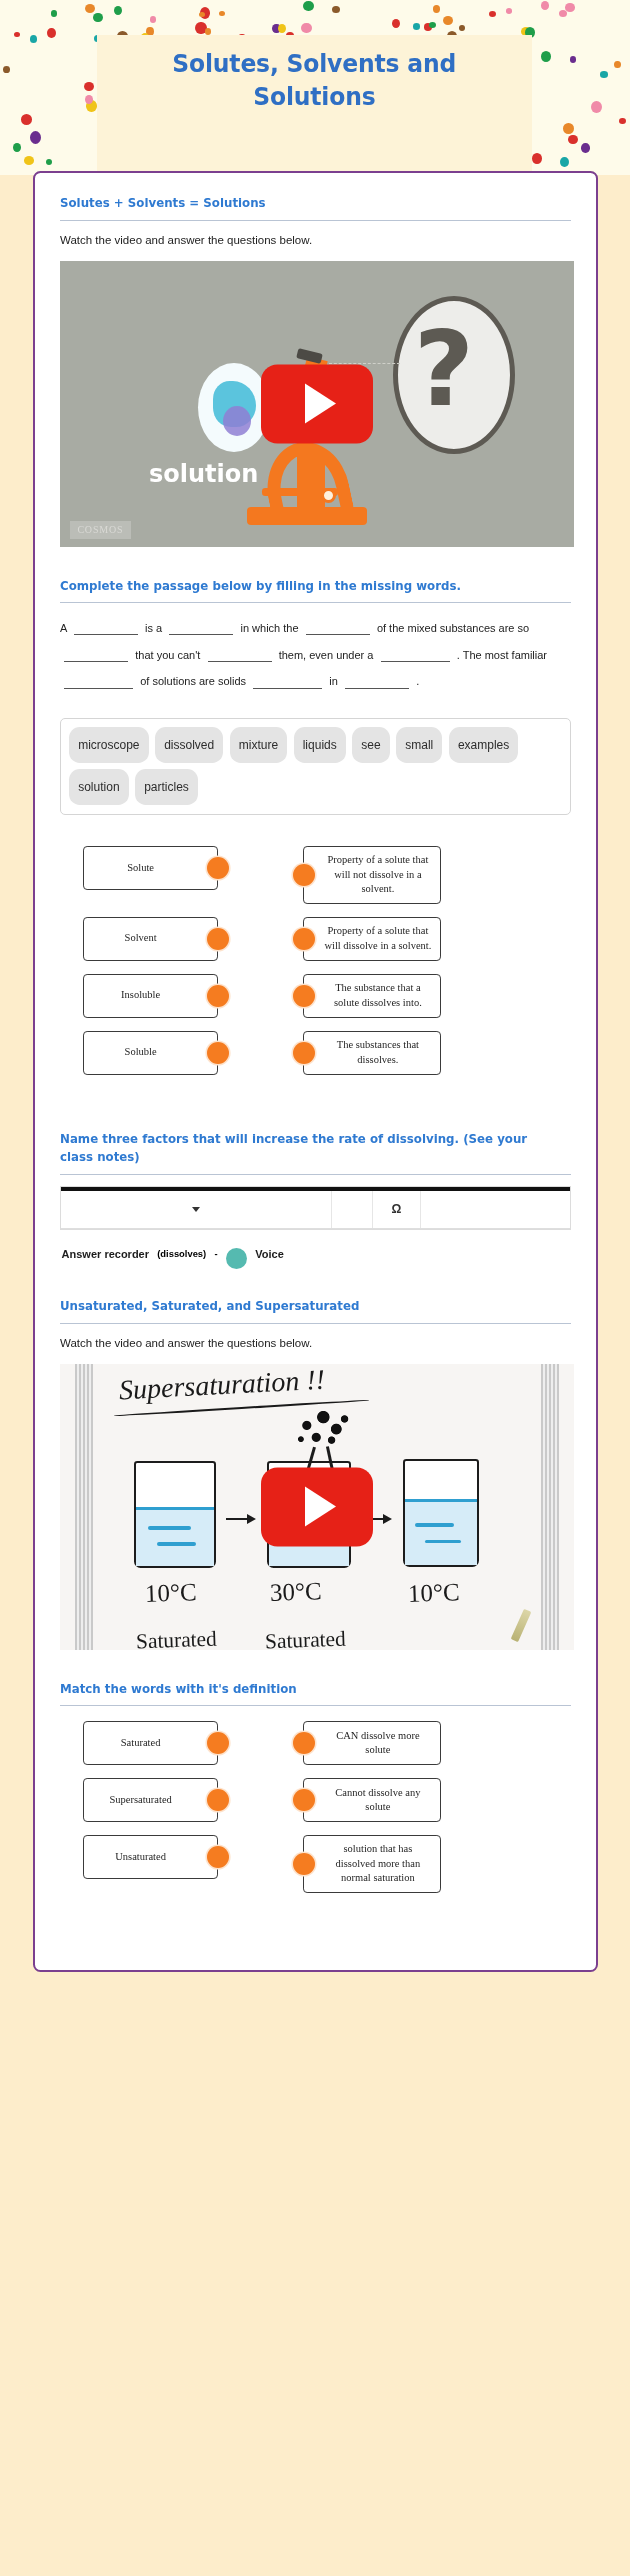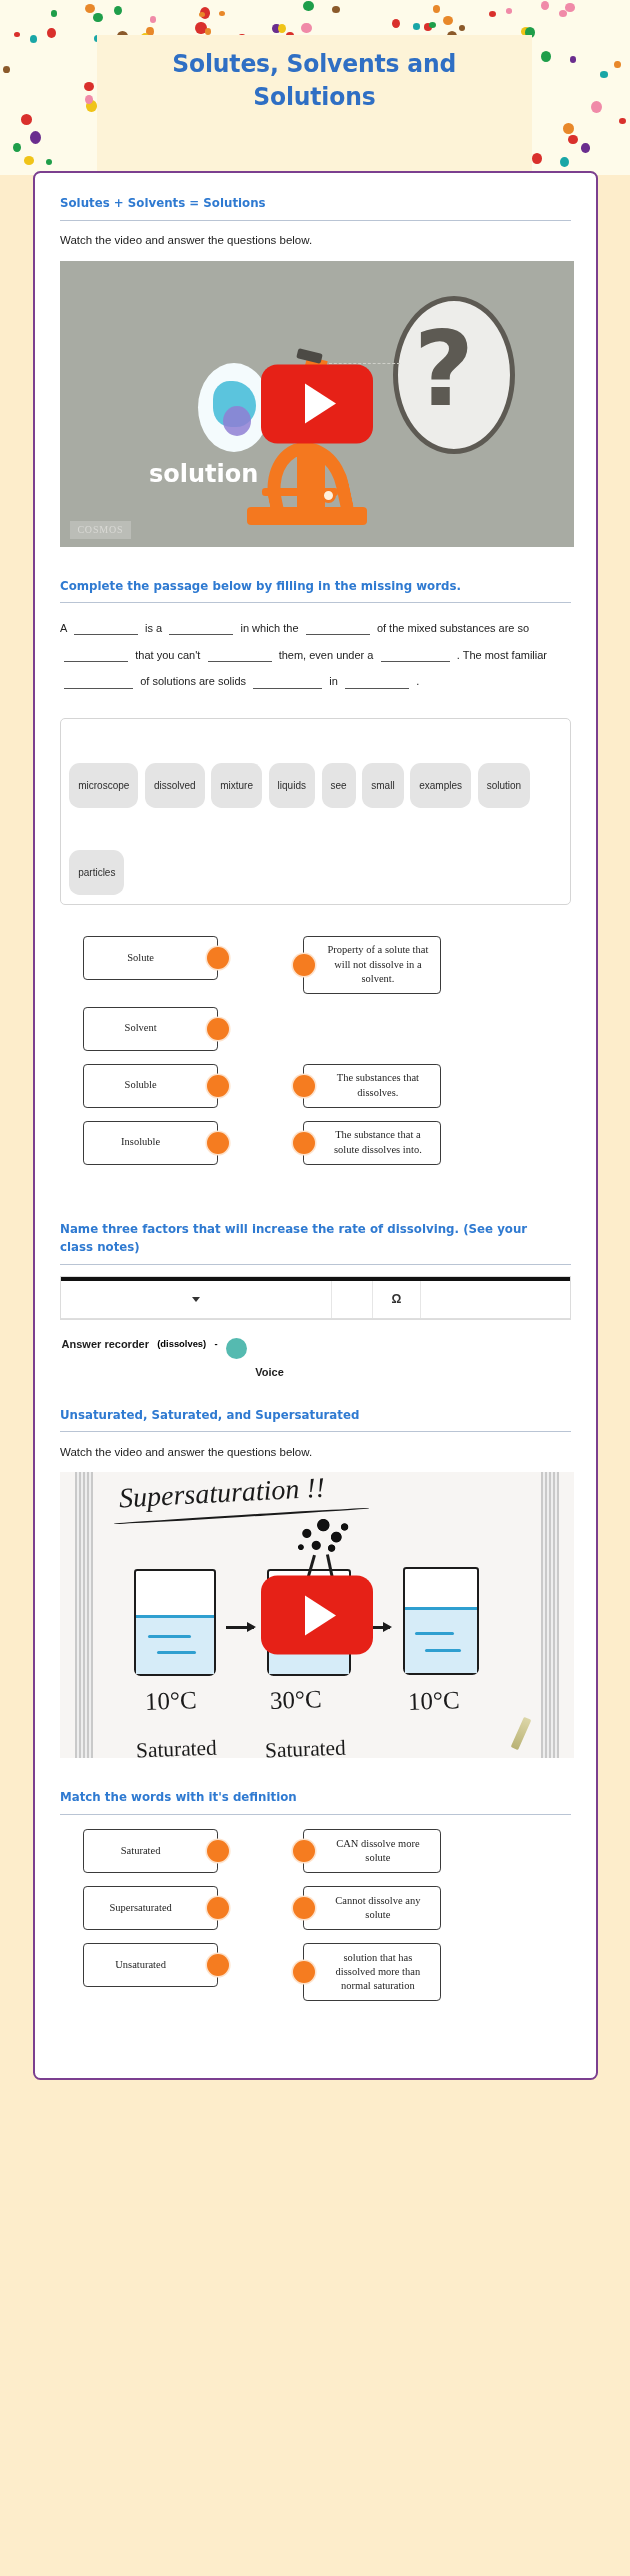--- a/index.html
+++ b/index.html
@@ -294,25 +294,24 @@
     border-radius: 5px;
     padding: 7.4px 8.2px 9px 8.2px;
     margin-bottom: 28px;
     display: flex;
     flex-wrap: wrap;
     gap: 5.8px 6.6px;
   }
   .chip {
     background: #e4e4e4;
     border-radius: 10.7px;
-    padding: 17px 9px;
-    font-size: 10px;
+    padding: 11px 9px;
+    font-size: 12px;
     color: #2d2d2d;
     white-space: nowrap;
-    margin-top: 36px;
   }
 
   
   .match-wrap { padding: 3.3px 0 11.5px 0; font-family: Liberation Serif, serif; }
   .match-row {
     display: flex;
     align-items: flex-start;
     margin-bottom: 13px;
     position: relative;
   }
@@ -402,21 +401,21 @@
     padding-left: 1.6px;
   }
   .rec-label {
     font-size: 11px; font-weight: bold; color: #1d1d1d;
   }
   .rec-opt { font-size: 9.4px; font-weight: bold; }
   .rec-circle {
     width: 21.4px; height: 21.4px; border-radius: 50%;
     background: #55bab0;
   }
-  .rec-voice { font-size: 11px; font-weight: bold; color: #1d1d1d; margin-top: 28px; }
+  .rec-voice { font-size: 11px; font-weight: bold; color: #1d1d1d; }
 
   .spacer-sm { height: 20px; }
   .spacer-md { height: 31px; }
 </style>
 </head>
 <body>
 
 <div class="banner">
   <div id="confetti-layer">
       <div class="dot" style="width: 9.8px; height: 11px; left: 532px; top: 153px; background: rgb(217, 48, 44);"></div>
@@ -655,38 +654,42 @@
         <div class="match-right">
           <span>Property of a solute that will not dissolve in a solvent.</span>
           <span class="knob-l"></span>
         </div>
       </div>
       <div class="match-row">
         <div class="match-left">
           <span>Solvent</span>
           <span class="knob-r"></span>
         </div>
+        <div class="match-right">
+          <span>Property of a solute that will dissolve in a solvent.</span>
+          <span class="knob-l"></span>
+        </div>
+      </div>
+      <div class="match-row">
+        <div class="match-left">
+          <span>Insoluble</span>
+          <span class="knob-r"></span>
+        </div>
+        <div class="match-right">
+          <span>The substance that a solute dissolves into.</span>
+          <span class="knob-l"></span>
+        </div>
       </div>
       <div class="match-row">
         <div class="match-left">
           <span>Soluble</span>
           <span class="knob-r"></span>
         </div>
         <div class="match-right">
           <span>The substances that dissolves.</span>
-          <span class="knob-l"></span>
-        </div>
-      </div>
-      <div class="match-row">
-        <div class="match-left">
-          <span>Insoluble</span>
-          <span class="knob-r"></span>
-        </div>
-        <div class="match-right">
-          <span>The substance that a solute dissolves into.</span>
           <span class="knob-l"></span>
         </div>
       </div>
     </div>
 
   <div class="spacer-md"></div>
 
   <div class="section">
     <div class="q-head">Name three factors that will increase the rate of dissolving. (See your class notes)</div>
     <div class="rule"></div>

